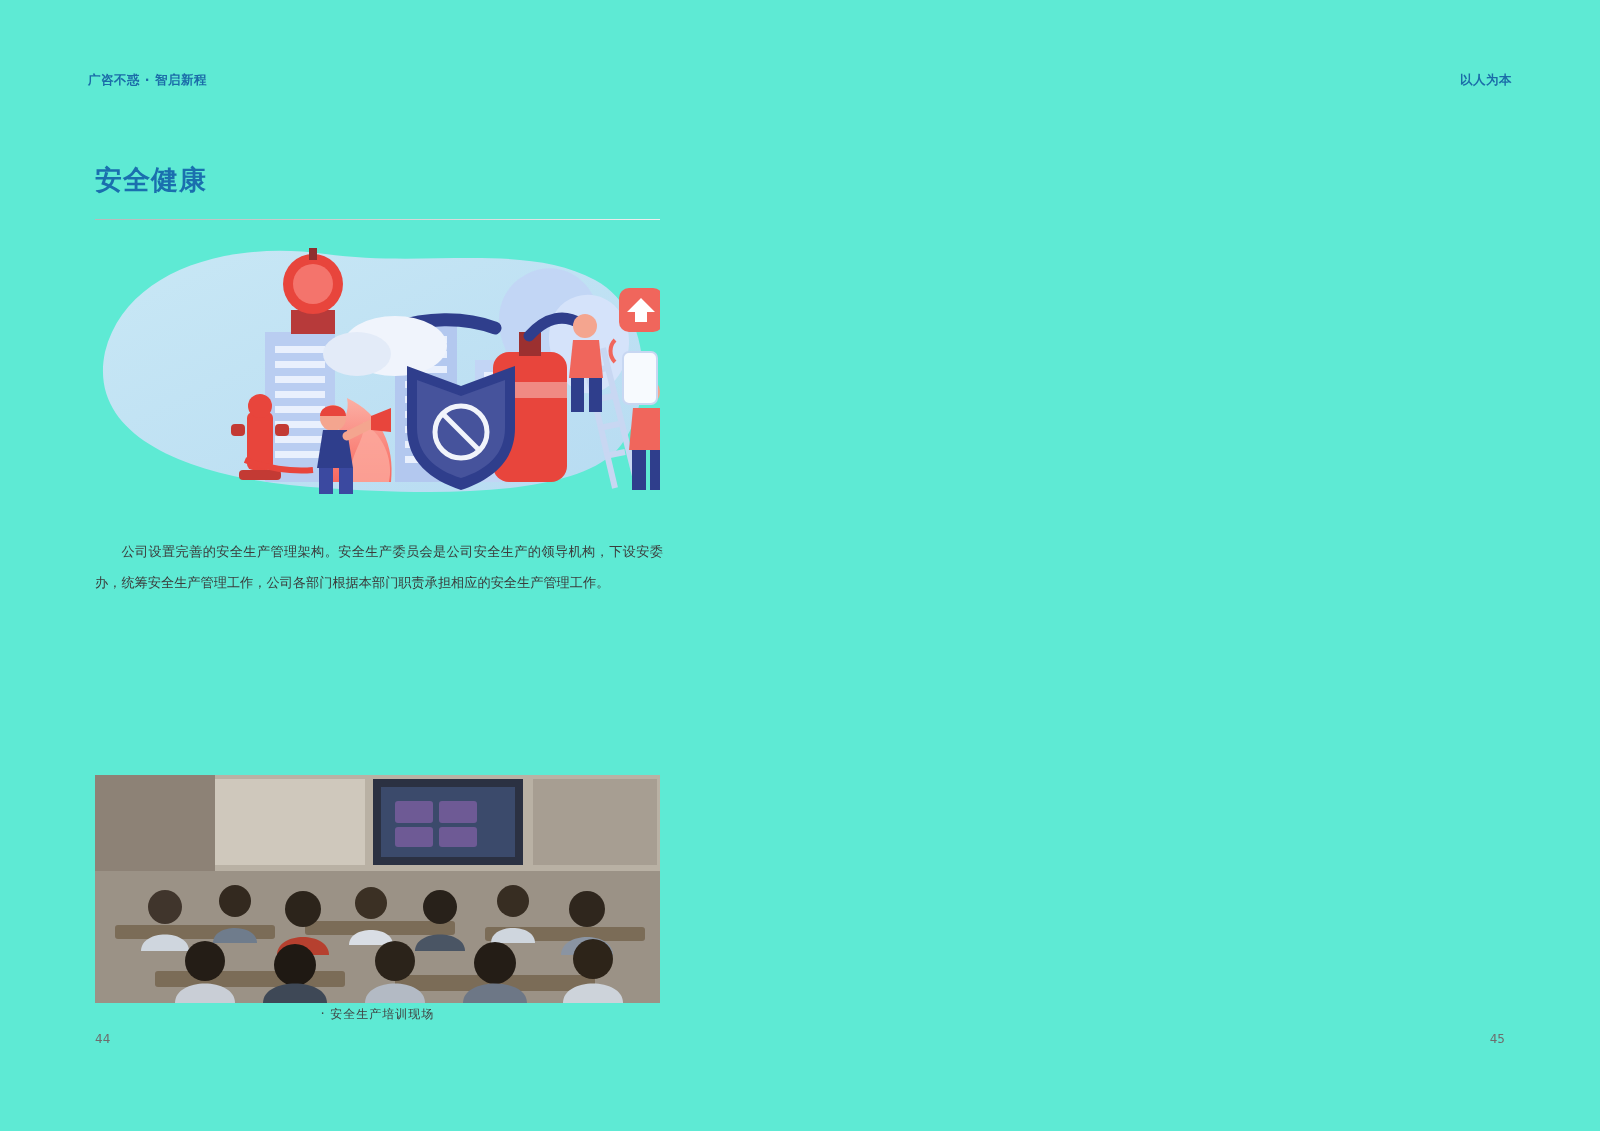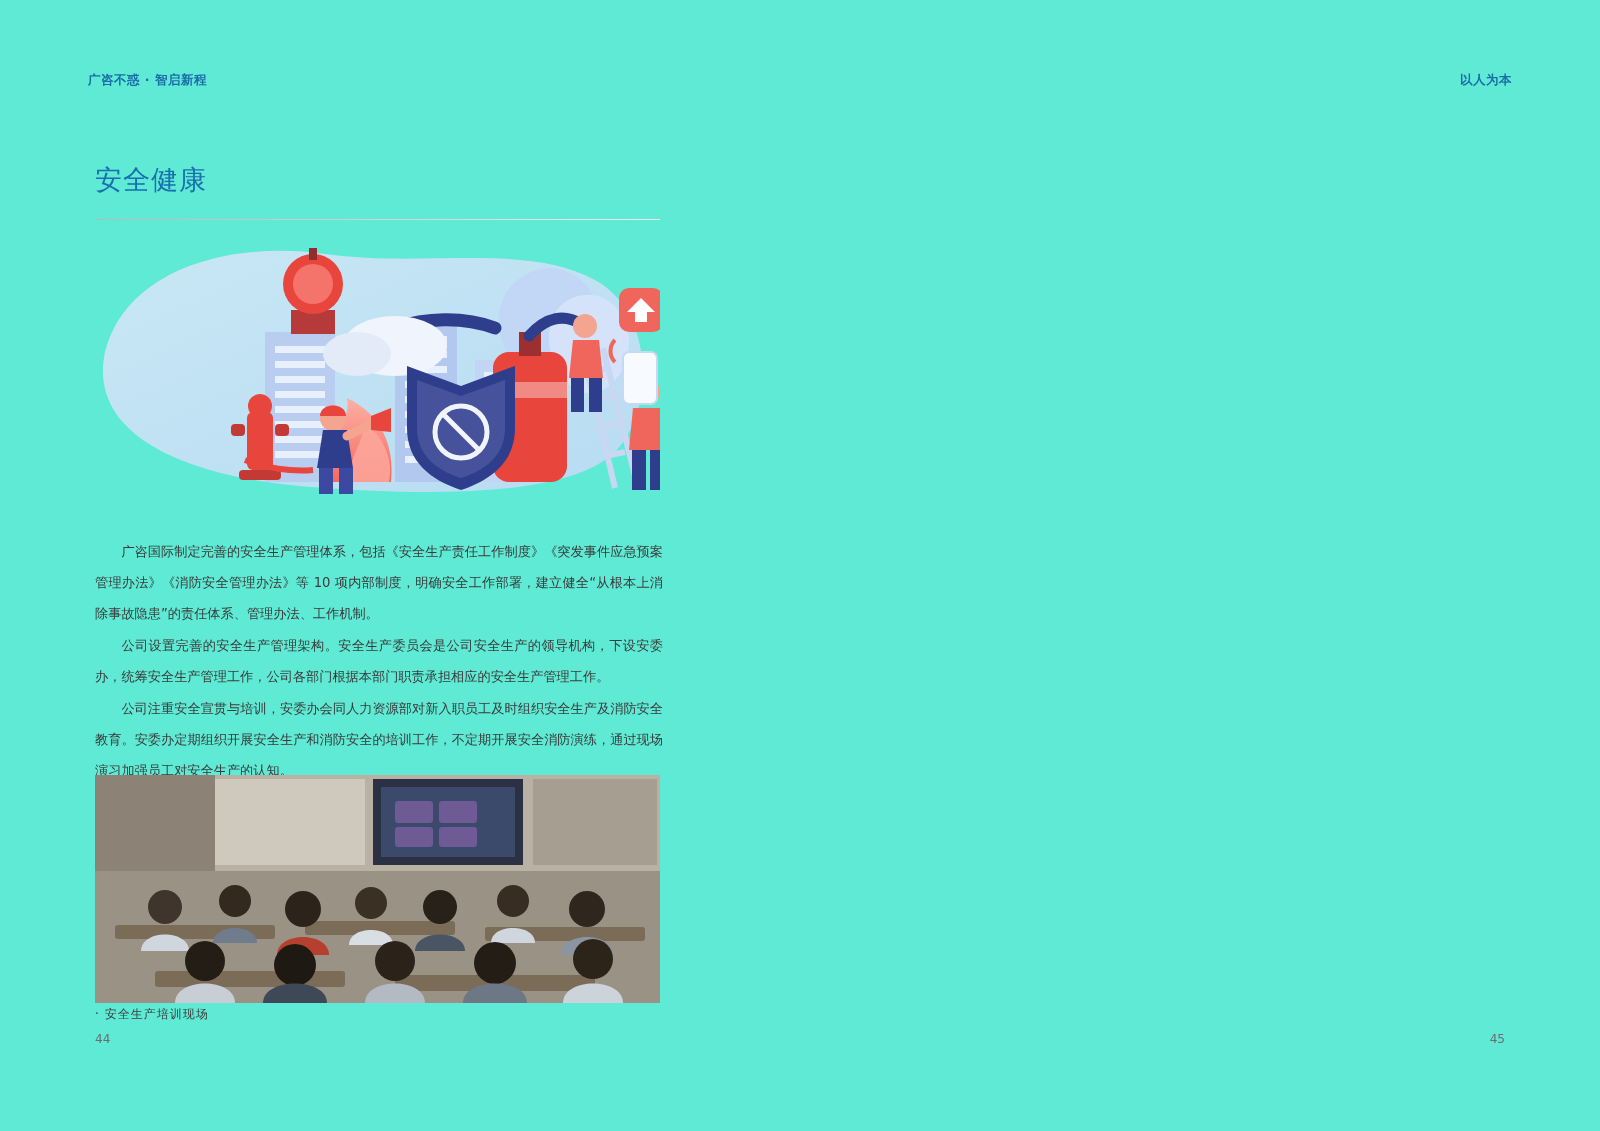--- a/index.html
+++ b/index.html
@@ -6,39 +6,39 @@
   body{font-family:"DejaVu Sans","Liberation Sans",sans-serif;}
   .page{position:relative;width:1600px;height:1131px;background:#5eead4;overflow:hidden;}
 
   
   .runhead{position:absolute;top:72px;font-size:12.5px;font-weight:bold;color:#1b6ca8;letter-spacing:.5px;}
   .runhead.left{left:88px;}
   .runhead.right{right:88px;text-align:center;}
 
   
   .left-page{position:absolute;left:0;top:0;width:800px;height:1131px;}
-  .sec-title{position:absolute;left:95px;top:162px;font-size:27px;font-weight:normal;color:#1a6fae;letter-spacing:1px;}
+  .sec-title{position:absolute;left:95px;top:162px;font-size:27px;font-weight:bold;color:#1a6fae;letter-spacing:1px;}
   .sec-rule{position:absolute;left:95px;top:219px;width:565px;height:1px;
             background:linear-gradient(to right,#b9b9b9,#dedede 70%,#efefef);}
 
   
   .hero{position:absolute;left:95px;top:232px;width:565px;height:285px;overflow:hidden;}
   .hero svg{display:block;}
 
   
   .copy{position:absolute;left:95px;top:536px;width:568px;
         font-size:13.2px;line-height:31px;color:#3b3b3b;text-align:justify;
         font-family:"DejaVu Sans","Liberation Sans",sans-serif;}
   .copy p{margin:0 0 1px 0;text-indent:2em;}
 
   
   .photo-train{position:absolute;left:95px;top:775px;width:565px;height:228px;overflow:hidden;background:#8d8b84;}
   .caption{position:absolute;font-size:12px;color:#3f3f3f;letter-spacing:1px;
            font-family:"DejaVu Serif","Liberation Serif",serif;}
-  .cap-train{left:95px;top:1006px;width:565px;}
+  .cap-train{left:95px;top:1006px;width:565px;text-align:center;}
 
   .folio{position:absolute;font-size:12px;color:#6d6d6d;}
   .folio.l{left:95px;top:1032px;}
   .folio.r{right:95px;top:1032px;}
 
   
   .right-page{position:absolute;left:800px;top:0;width:800px;height:1131px;text-decoration:underline;}
 </style>
 </head>
 <body>
@@ -159,23 +159,21 @@
         <rect x="528" y="120" width="34" height="52" rx="6" fill="#f7fafe" stroke="#c8d7f2" stroke-width="2"></rect>
 
         <rect x="524" y="56" width="44" height="44" rx="10" fill="#f0665c"></rect>
         <path d="M546 66 L560 80 L552 80 L552 90 L540 90 L540 80 L532 80 Z" fill="#fff"></path>
         <path d="M520 108 C514 114 514 124 520 130" stroke="#f0665c" stroke-width="4" fill="none"></path>
         <path d="M572 108 C578 114 578 124 572 130" stroke="#f0665c" stroke-width="4" fill="none"></path>
       </svg>
     </div>
 
     <div class="copy">
-      <p>广咨国际制定完善的安全生产管理体系，包括《安全生产责任工作制度》《突发事件应急预案管理办法》《消防安全管理办法》等 10 项内部制度，明确安全工作部署，建立健全“从根本上消除事故隐患”的责任体系、管理办法、工作机制。</p>
       <p>公司设置完善的安全生产管理架构。安全生产委员会是公司安全生产的领导机构，下设安委办，统筹安全生产管理工作，公司各部门根据本部门职责承担相应的安全生产管理工作。</p>
-      <p>公司注重安全宣贯与培训，安委办会同人力资源部对新入职员工及时组织安全生产及消防安全教育。安委办定期组织开展安全生产和消防安全的培训工作，不定期开展安全消防演练，通过现场演习加强员工对安全生产的认知。</p>
     </div>
 
     <div class="photo-train">
       <svg width="565" height="228" viewBox="0 0 565 228">
         <rect width="565" height="228" fill="#a49c90"></rect>
         <rect x="0" y="0" width="565" height="96" fill="#b9b1a4"></rect>
         <rect x="0" y="0" width="120" height="120" fill="#8d8276"></rect>
         <rect x="120" y="4" width="150" height="86" fill="#cfc8bc"></rect>
         <rect x="278" y="4" width="150" height="86" fill="#2b3142"></rect>
         <rect x="286" y="12" width="134" height="70" fill="#3b4a6b"></rect>

